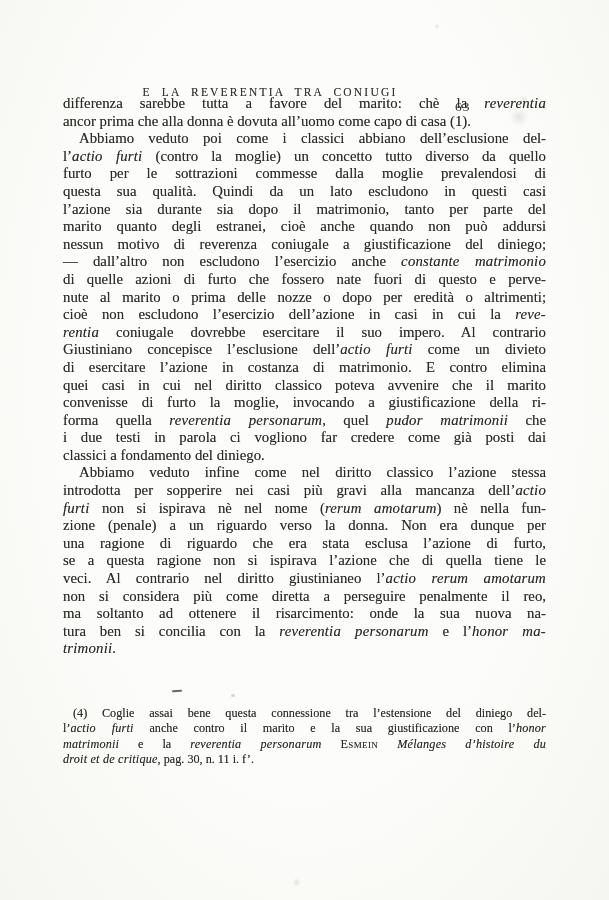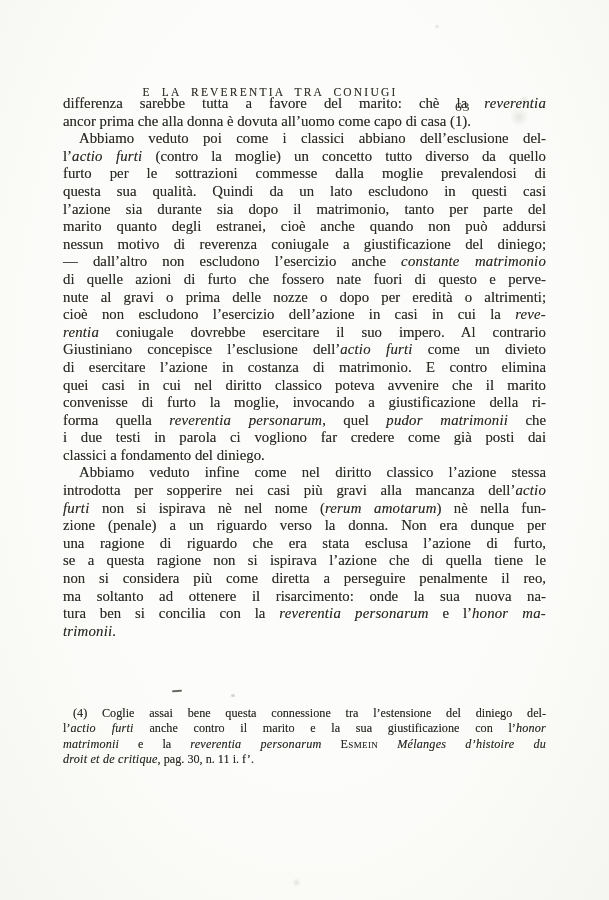--- a/index.html
+++ b/index.html
@@ -93,39 +93,40 @@
     <div>
       <div class="bline indent">Abbiamo veduto poi come i classici abbiano dell’esclusione del-</div>
       <div class="bline">l’<i>actio furti</i> (contro la moglie) un concetto tutto diverso da quello</div>
       <div class="bline">furto per le sottrazioni commesse dalla moglie prevalendosi di</div>
       <div class="bline">questa sua qualità. Quindi da un lato escludono in questi casi</div>
       <div class="bline">l’azione sia durante sia dopo il matrimonio, tanto per parte del</div>
       <div class="bline">marito quanto degli estranei, cioè anche quando non può addursi</div>
       <div class="bline">nessun motivo di reverenza coniugale a giustificazione del diniego;</div>
       <div class="bline">— dall’altro non escludono l’esercizio anche <i>constante matrimonio</i></div>
       <div class="bline">di quelle azioni di furto che fossero nate fuori di questo e perve-</div>
-      <div class="bline">nute al gravi o prima delle nozze o dopo per eredità o altrimenti;</div>
+      <div class="bline">nute al marito o prima delle nozze o dopo per eredità o altrimenti;</div>
       <div class="bline">cioè non escludono l’esercizio dell’azione in casi in cui la <i>reve-</i></div>
       <div class="bline"><i>rentia</i> coniugale dovrebbe esercitare il suo impero. Al contrario</div>
       <div class="bline">Giustiniano concepisce l’esclusione dell’<i>actio furti</i> come un divieto</div>
       <div class="bline">di esercitare l’azione in costanza di matrimonio. E contro elimina</div>
       <div class="bline">quei casi in cui nel diritto classico poteva avvenire che il marito</div>
       <div class="bline">convenisse di furto la moglie, invocando a giustificazione della ri-</div>
       <div class="bline">forma quella <i>reverentia personarum</i>, quel <i>pudor matrimonii</i> che</div>
       <div class="bline">i due testi in parola ci vogliono far credere come già posti dai</div>
       <div class="bline lastline">classici a fondamento del diniego.</div>
     </div>
 
     <div>
       <div class="bline indent">Abbiamo veduto infine come nel diritto classico l’azione stessa</div>
       <div class="bline">introdotta per sopperire nei casi più gravi alla mancanza dell’<i>actio</i></div>
       <div class="bline"><i>furti</i> non si ispirava nè nel nome (<i>rerum amotarum</i>) nè nella fun-</div>
       <div class="bline">zione (penale) a un riguardo verso la donna. Non era dunque per</div>
       <div class="bline">una ragione di riguardo che era stata esclusa l’azione di furto,</div>
       <div class="bline">se a questa ragione non si ispirava l’azione che di quella tiene le</div>
+      <div class="bline">veci. Al contrario nel diritto giustinianeo l’<i>actio rerum amotarum</i></div>
       <div class="bline">non si considera più come diretta a perseguire penalmente il reo,</div>
       <div class="bline">ma soltanto ad ottenere il risarcimento: onde la sua nuova na-</div>
       <div class="bline">tura ben si concilia con la <i>reverentia personarum</i> e l’<i>honor ma-</i></div>
       <div class="bline lastline"><i>trimonii</i>.</div>
     </div>
 
   </div>
 
   <div class="divider"></div>
 

